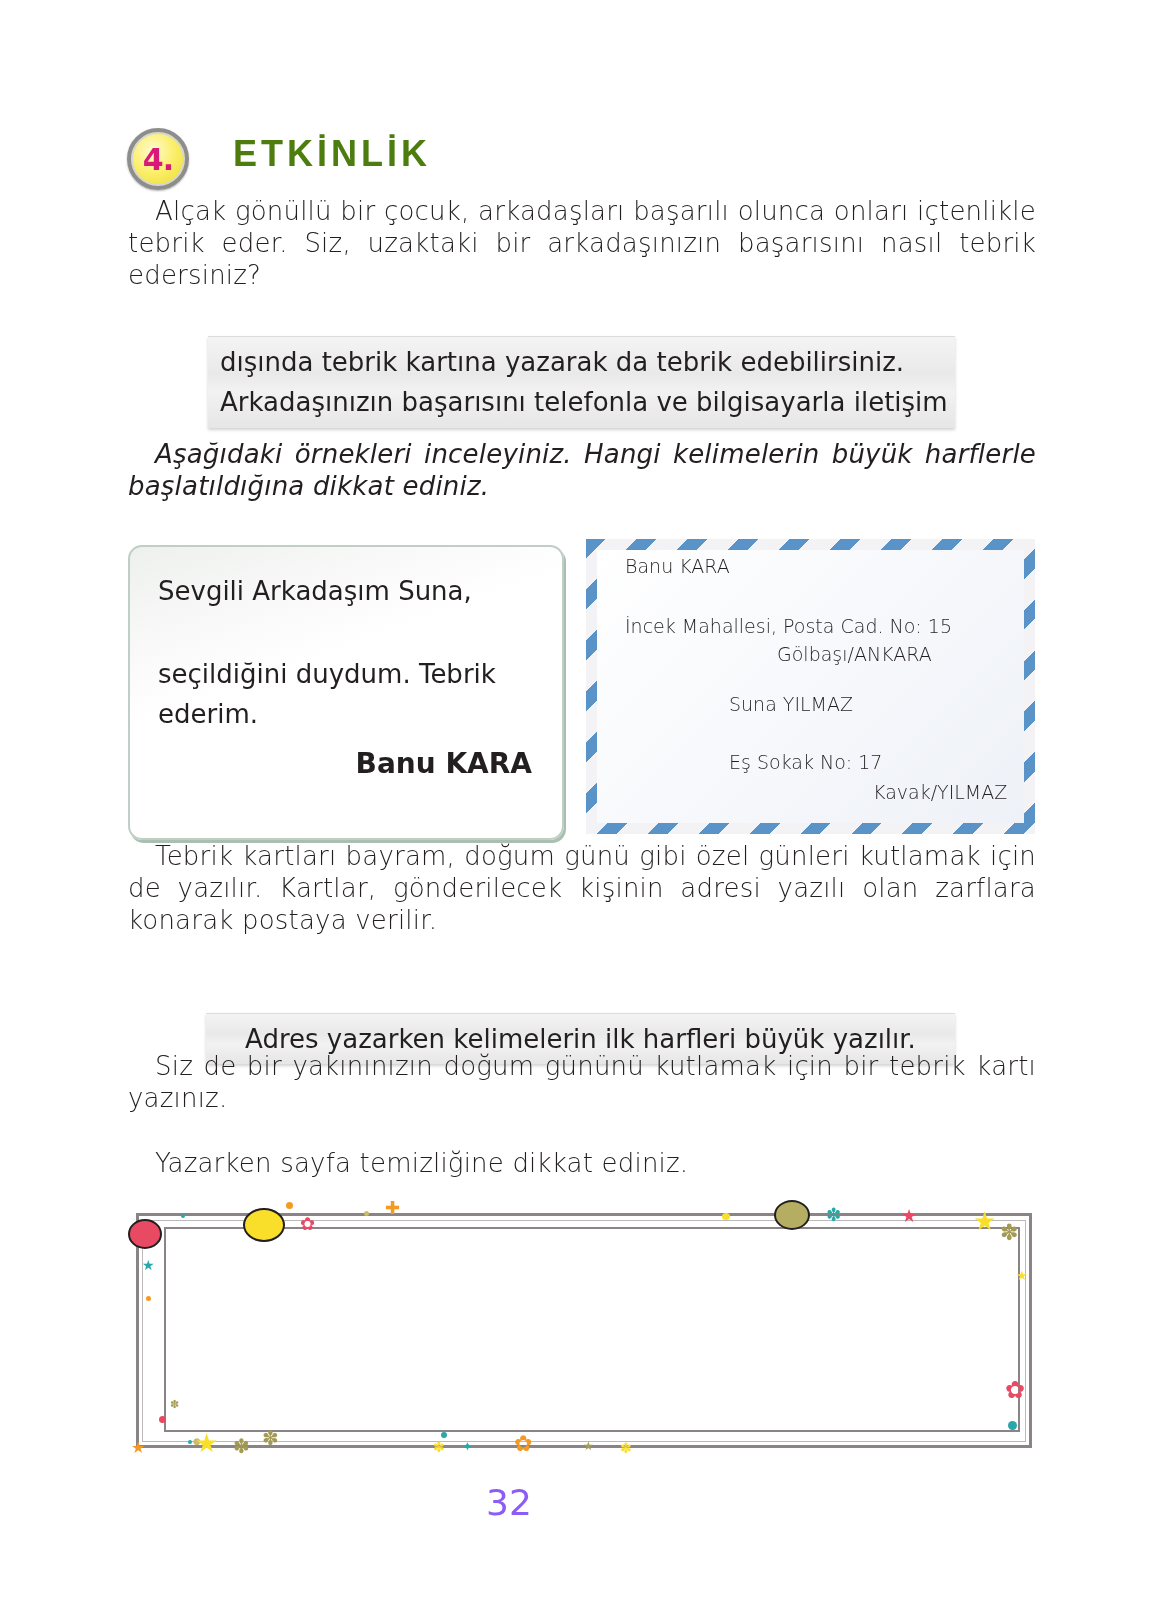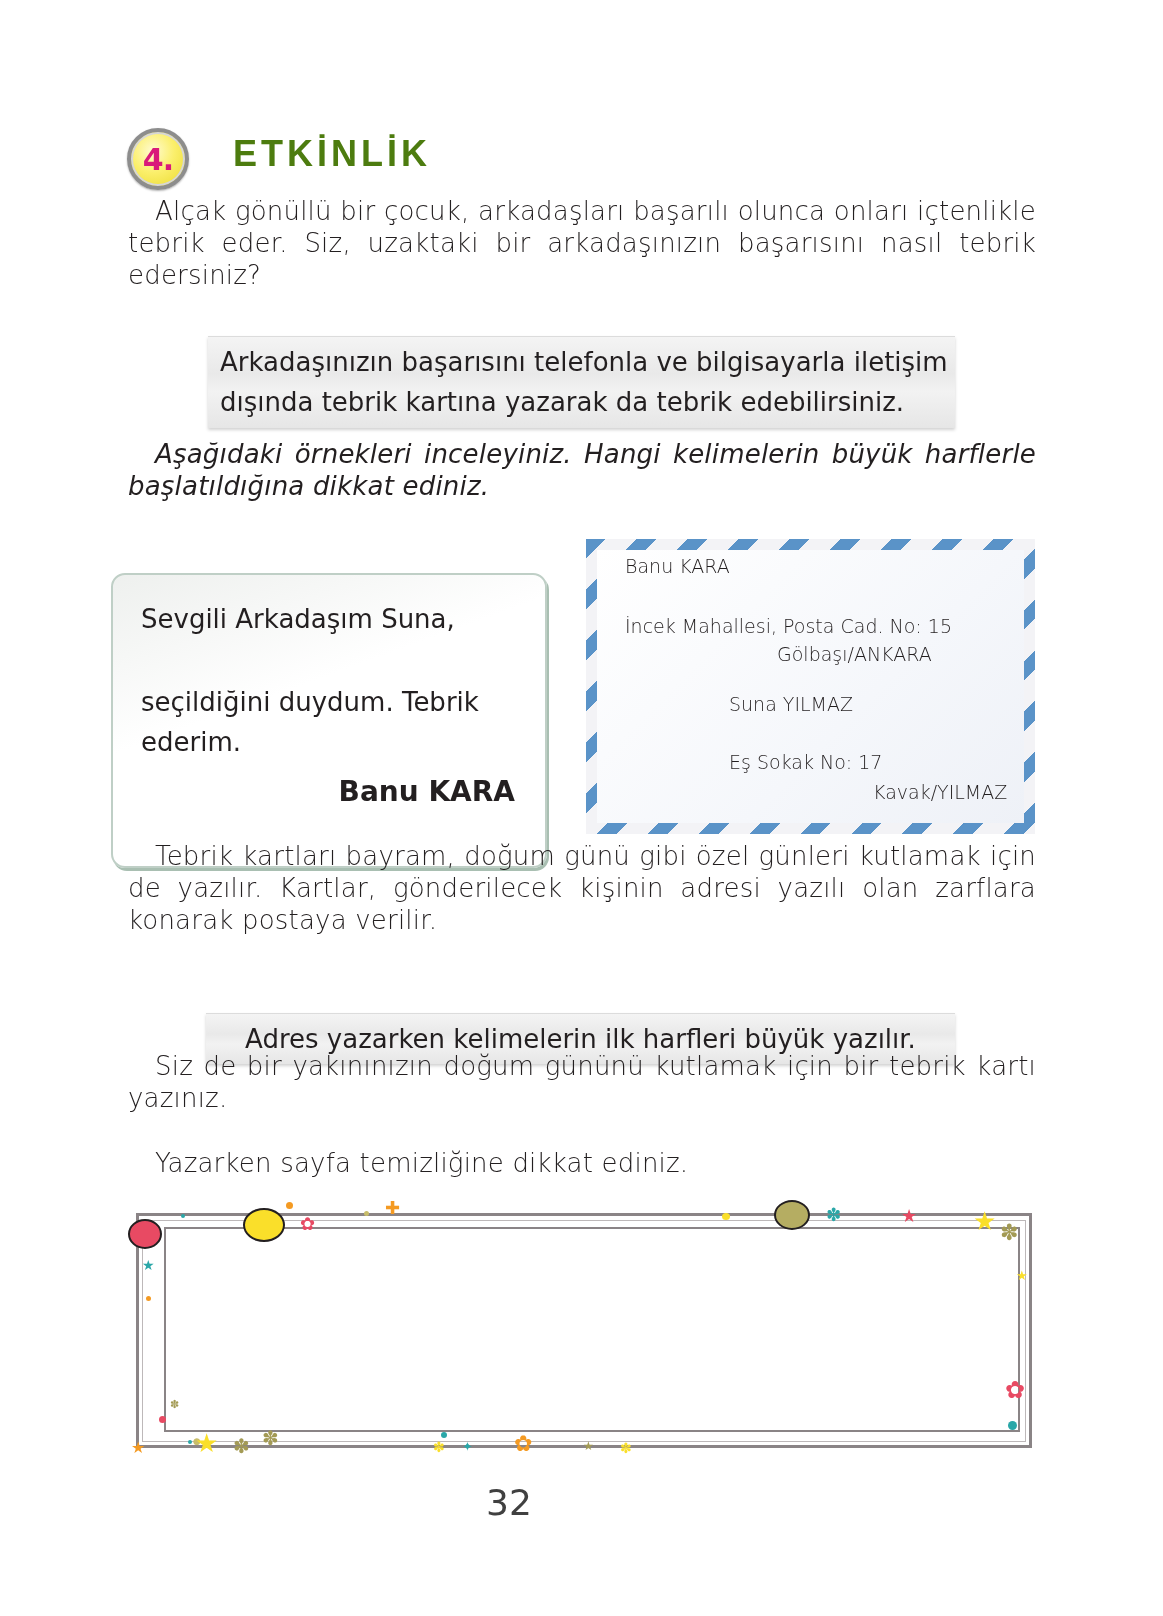--- a/index.html
+++ b/index.html
@@ -22,59 +22,59 @@
   .para .indent { display: inline-block; width: 27px; }
 
   
   .note { background: linear-gradient(180deg, #f4f4f4 0%, #e9e9e9 40%, #f2f2f2 60%, #e6e6e6 100%);
           box-shadow: 0 2px 3px rgba(0,0,0,.18); border-top: 1px solid #dcdcdc;
           font-size: 26px; line-height: 40px; font-family: "DejaVu Sans", sans-serif; }
   .note1 { left: 208px; top: 336px; width: 747px; height: 92px; padding: 5px 0 0 12px; box-sizing: border-box; }
   .note2 { left: 206px; top: 985px; width: 749px; height: 50px; text-align: center; line-height: 50px; margin-top: 28px; }
 
   
-  .card { left: 111px; top: 545px; width: 436px; height: 295px; border-radius: 14px;
+  .card { left: 128px; top: 545px; width: 436px; height: 295px; border-radius: 14px;
           background: linear-gradient(160deg, #eef0ee 0%, #ffffff 40%, #ffffff 100%);
-          border: 2px solid #bfcfc6; box-shadow: 2px 3px 0 #a9bfb2; box-sizing: border-box; margin-top: 28px; }
+          border: 2px solid #bfcfc6; box-shadow: 2px 3px 0 #a9bfb2; box-sizing: border-box; }
   .card-line { position: absolute; left: 28px; font-size: 26px; line-height: 42px; }
   .card-sign { position: absolute; right: 30px; top: 200px; font-size: 28px; font-weight: bold; }
 
   
   .envelope { left: 586px; top: 539px; width: 449px; height: 295px; box-sizing: border-box;
               padding: 11px;
               background:
                 repeating-linear-gradient(135deg, #5a93c8 0 14px, #f3f3f6 14px 36px);
   }
   .env-inner { width: 100%; height: 100%; background: linear-gradient(135deg, #ffffff 0%, #f5f7fb 60%, #eef1f7 100%); position: relative; }
   .env-line { position: absolute; font-size: 19px; line-height: 29px; white-space: nowrap; font-weight: 300; }
 
   
   .frame-outer { left: 136px; top: 1213px; width: 896px; height: 235px; border: 3px solid #8a8486; box-sizing: border-box; }
   .frame-mid   { left: 142px; top: 1220px; width: 884px; height: 222px; border: 1px solid #bdb8b9; box-sizing: border-box; }
   .frame-inner { left: 164px; top: 1227px; width: 856px; height: 205px; border: 2px solid #8a8486; box-sizing: border-box; }
   .dot { position: absolute; border-radius: 50%; }
   .deco { position: absolute; font-size: 18px; line-height: 1; }
 
-  .page-number { left: 0; width: 1018px; top: 1482px; text-align: center; font-size: 36px; font-family: "DejaVu Sans", sans-serif; color: #404040; }
+  .page-number { left: 0; width: 1018px; top: 1482px; text-align: center; font-size: 36px; font-family: "DejaVu Sans", sans-serif; color: #8b5cf6; }
 </style>
 </head>
 <body>
 
 <div class="abs badge">
   <span class="badge-num">4.</span>
 </div>
 <div class="abs title">ETKİNLİK</div>
 
 <div class="abs para" style="top:195px;">
   <span class="indent"></span><span>Alçak gönüllü bir çocuk, arkadaşları başarılı olunca onları içtenlikle tebrik eder. Siz, uzaktaki bir arkadaşınızın başarısını nasıl tebrik edersiniz?</span>
 </div>
 
 <div class="abs note note1">
+  <div>dışında tebrik kartına yazarak da tebrik edebilirsiniz.</div>
   <div>Arkadaşınızın başarısını telefonla ve bilgisayarla iletişim</div>
-  <div>dışında tebrik kartına yazarak da tebrik edebilirsiniz.</div>
 </div>
 
 <div class="abs para" style="top:438px;font-style:italic;">
   <span class="indent"></span><span>Aşağıdaki örnekleri inceleyiniz. Hangi kelimelerin büyük harflerle başlatıldığına dikkat ediniz.</span>
 </div>
 
 <div class="abs card">
   <div class="card-line" style="top:23px;">Sevgili Arkadaşım Suna,</div>
   <div class="card-line" style="top:106px;">seçildiğini duydum. Tebrik</div>
   <div class="card-line" style="top:146px;">ederim.</div>

